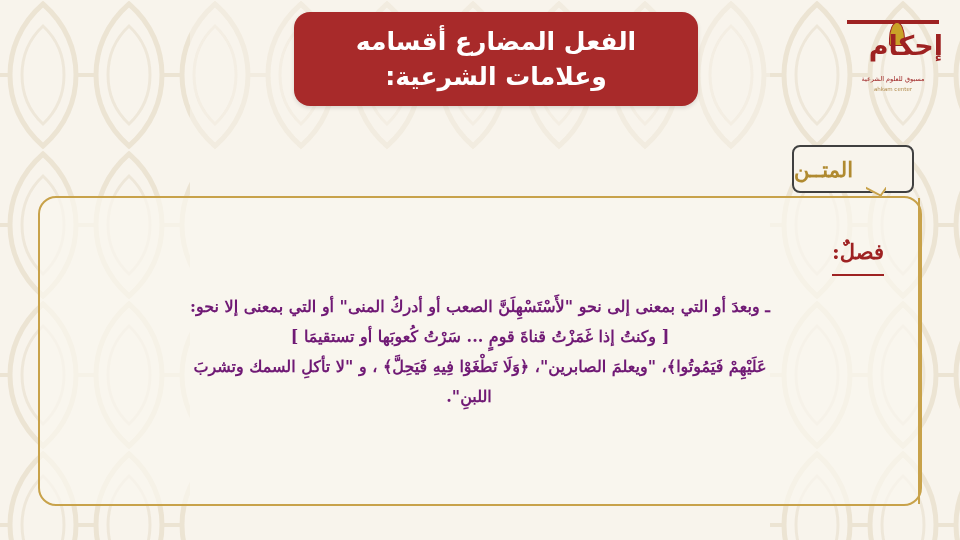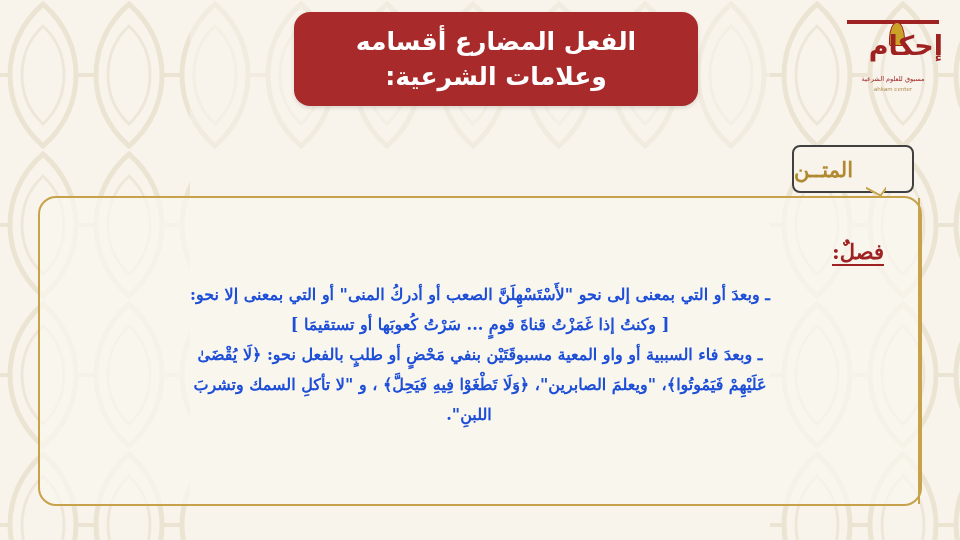--- a/index.html
+++ b/index.html
@@ -180,30 +180,30 @@
 
   #fasl {
     position: absolute;
     right: 36px;
     top: 42px;
     color: #9e2222;
     font-family: "DejaVu Serif", "Liberation Serif", serif;
     font-weight: bold;
     font-size: 21px;
     border-bottom: 2px solid #9e2222;
-    padding-bottom: 1px;
+    padding-bottom: 11px;
     line-height: 1.1;
   }
 
   #body-text {
     position: absolute;
     right: 18px;
     left: 18px;
-    top: 82px;
-    color: #1d4ed8;
+    top: 94px;
+    color: #701a75;
     font-family: "DejaVu Serif", "Liberation Serif", serif;
     font-weight: bold;
     font-size: 16.5px;
     line-height: 30px;
     direction: rtl;
     text-align: justify;
     text-align-last: center;
     padding: 0 8px;
   }
   #body-text .ln {
@@ -266,19 +266,18 @@
   <div id="matn-tail"></div>
 
   <div id="content-card">
     <div class="card-edge"></div>
 
     <div id="fasl">فصلٌ:</div>
 
     <div id="body-text">
       <span class="ln l1">ـ وبعدَ أو التي بمعنى إلى نحو "لأَسْتَسْهِلَنَّ الصعب أو أدركُ المنى" أو التي بمعنى إلا نحو:</span>
       <span class="ln l2">[ وكنتُ إذا غَمَزْتُ قناةَ قومٍ ... سَرْتُ كُعوبَها أو تستقيمَا ]</span>
-      <span class="ln l3">ـ وبعدَ فاء السببية أو واو المعية مسبوقَتَيْن بنفي مَحْضٍ أو طلبٍ بالفعل نحو: ﴿لَا يُقْضَىٰ</span>
       <span class="ln l4">عَلَيْهِمْ فَيَمُوتُوا﴾، "ويعلمَ الصابرين"، ﴿وَلَا تَطْغَوْا فِيهِ فَيَحِلَّ﴾ ، و "لا تأكلِ السمك وتشربَ</span>
       <span class="ln l5">اللبنِ".</span>
     </div>
   </div>
 
 </div>
 
 </body></html>

